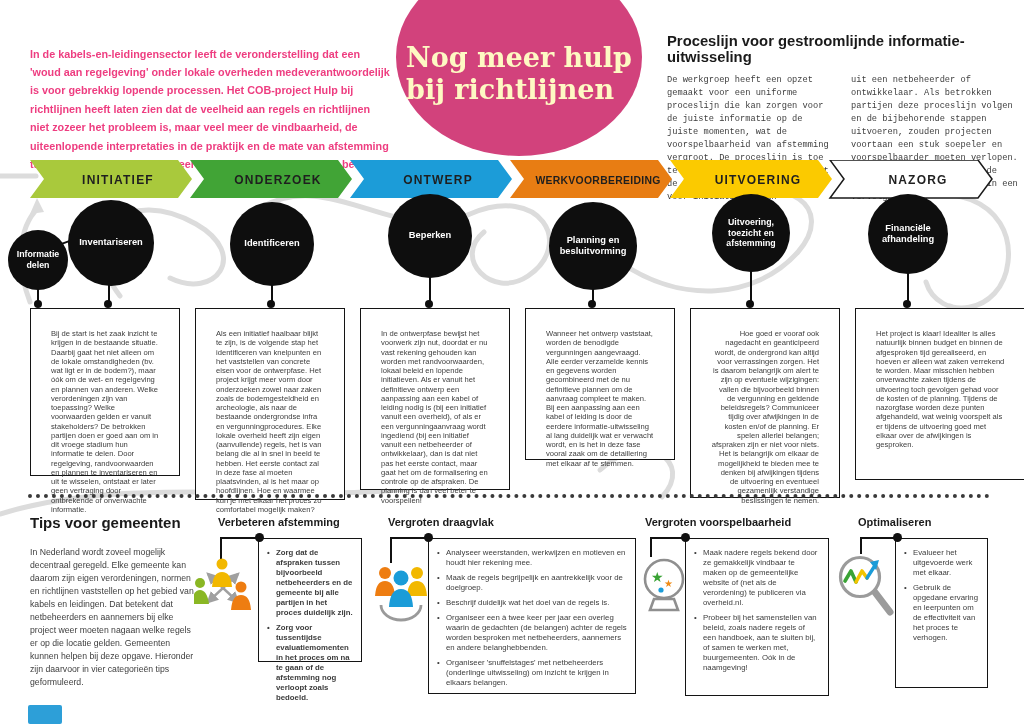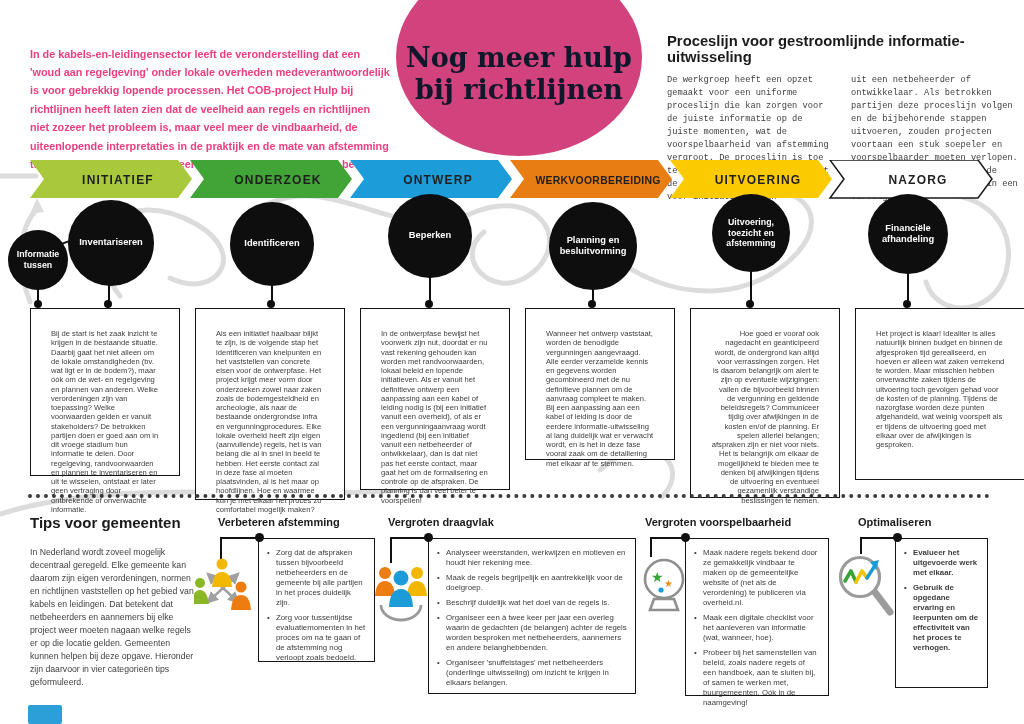--- a/index.html
+++ b/index.html
@@ -2,22 +2,22 @@
 <html><head>
 <meta charset="utf-8">
 <style>
   html,body{margin:0;padding:0;background:#fff;}
   .page{position:relative;width:1024px;height:724px;background:#fff;overflow:hidden;
         font-family:"Liberation Sans",sans-serif;color:#3d3d3d;}
   .abs{position:absolute;}
   
   .intro{width:362px;font-size:10.8px;font-weight:700;line-height:1.7;color:#ee3d80;}
   .title-blob{border-radius:50%;display:flex;align-items:center;justify-content:center;}
-  .title-text{text-align:center;font-family:"DejaVu Serif",serif;font-weight:700;
-              font-size:27px;line-height:1.18;color:#0f172a;}
+  .title-text{text-align:left;font-family:"DejaVu Serif",serif;font-weight:700;
+              font-size:27px;line-height:1.18;color:#fef9c3;}
   .proc-title{font-size:14.8px;font-weight:700;color:#1a1a1a;margin:0;}
   .proc-cols{display:flex;gap:12px;font-family:Liberation Mono, monospace;}
   .proc-col{width:172px;font-size:8.7px;line-height:1.5;color:#3e3e3e;margin:0;}
   
   .chev-label{font-family:"Liberation Sans",sans-serif;font-weight:700;font-size:12px;
               letter-spacing:1.2px;fill:#1f1f1f;text-anchor:middle;}
   .chev-label-sm{font-size:10.4px;letter-spacing:0.3px;}
   .chev-outline{stroke:#1a1a1a;stroke-width:1.5;}
   
   .node{position:absolute;background:#0e0e0e;border-radius:50%;display:flex;
@@ -98,21 +98,21 @@
     <polygon class="chev-outline" points="800,0 948,0 962,19 948,38 800,38 814,19" style="fill: rgb(255, 255, 255);"></polygon>
     <text class="chev-label" x="88" y="24">INITIATIEF</text>
     <text class="chev-label" x="248" y="24">ONDERZOEK</text>
     <text class="chev-label" x="408" y="24">ONTWERP</text>
     <text class="chev-label chev-label-sm" x="568" y="24">WERKVOORBEREIDING</text>
     <text class="chev-label" x="728" y="24">UITVOERING</text>
     <text class="chev-label" x="888" y="24">NAZORG</text>
   </svg>
 
   <div class="node" style="left:8px;top:230px;width:60px;height:60px;font-size:8.8px;">
-    <span>Informatie tussen</span>
+    <span>Informatie delen</span>
   </div>
   <div class="node" style="left:68px;top:200px;width:86px;height:86px;">
     <span>Inventariseren</span>
   </div>
   <div class="node" style="left:388px;top:194px;width:84px;height:84px;">
     <span>Beperken</span>
   </div>
   <div class="node" style="left:230px;top:202px;width:84px;height:84px;">
     <span>Identificeren</span>
   </div>
@@ -184,21 +184,21 @@
       </g>
     <g fill="#8ab724">
         <circle cx="6" cy="27" r="5"></circle>
         <path d="M-3,48 Q-1,34 6,34 Q13,34 15,48 Z"></path>
       </g>
     <g fill="#ee7d11">
         <circle cx="47" cy="31" r="5.5"></circle>
         <path d="M37,54 Q38,39 47,39 Q56,39 57,54 Z"></path>
       </g>
   </svg>
-  <div class="tbox" style="left:258px;top:538px;width:117px;height:124px;">
+  <div class="tbox" style="left:258px;top:538px;width:104px;height:124px;font-weight:bold;">
     <ul>
       <li>Zorg dat de afspraken tussen bijvoorbeeld netbeheerders en de gemeente bij alle partijen in het proces duidelijk zijn.</li>
       <li>Zorg voor tussentijdse evaluatiemomenten in het proces om na te gaan of de afstemming nog verloopt zoals bedoeld.</li>
     </ul>
   </div>
 
   <h3 class="cat-title abs z2" style="left:388px;top:516px;">Vergroten draagvlak</h3>
   <div class="tc-h" style="left:391px;top:537px;width:38px;"></div>
   <div class="tc-v" style="left:390px;top:537px;height:26px;"></div>
   <div class="tc-dot" style="left:424px;top:533px;"></div>
@@ -234,38 +234,37 @@
   <svg class="icon-svg" style="left:638px;top:553px;" width="52" height="62" viewBox="0 0 52 62">
     <path d="M16,46 L36,46 L40,57 L12,57 Z" fill="#ffffff" stroke="#8f8f8f" stroke-width="2.6"></path>
     <circle cx="26" cy="26" r="19" fill="#ffffff" stroke="#8f8f8f" stroke-width="2.6"></circle>
     <text x="13" y="29" font-size="14" fill="#3aa335" font-family="DejaVu Sans, sans-serif">★</text>
     <text x="26" y="34" font-size="10" fill="#ef8b16" font-family="DejaVu Sans, sans-serif">★</text>
     <circle cx="23" cy="37" r="2.6" fill="#1b9cd8"></circle>
   </svg>
   <div class="tbox" style="left:685px;top:538px;width:144px;height:158px;">
     <ul>
       <li>Maak nadere regels bekend door ze gemakkelijk vindbaar te maken op de gemeentelijke website of (net als de verordening) te publiceren via overheid.nl.</li>
-      <li>Maak een digitale checklist voor het aanleveren van informatie (wat, wanneer, hoe).</li>
       <li>Probeer bij het samenstellen van beleid, zoals nadere regels of een handboek, aan te sluiten bij, of samen te werken met, buurgemeenten. Oók in de naamgeving!</li>
     </ul>
   </div>
 
   <h3 class="cat-title abs z2" style="left:858px;top:516px;">Optimaliseren</h3>
   <div class="tc-h" style="left:861px;top:537px;width:38px;"></div>
   <div class="tc-v" style="left:860px;top:537px;height:17px;"></div>
   <div class="tc-dot" style="left:893px;top:533px;"></div>
   <svg class="icon-svg" style="left:834px;top:550px;" width="64" height="72" viewBox="0 0 64 72">
     <line x1="40" y1="41" x2="56" y2="62" stroke="#9b9b9b" stroke-width="7" stroke-linecap="round"></line>
     <circle cx="26" cy="27" r="19.5" fill="#ffffff" stroke="#9b9b9b" stroke-width="3.2"></circle>
     <polyline points="11,31 17,21 22,32" fill="none" stroke="#3aa335" stroke-width="3.6" stroke-linejoin="round" stroke-linecap="round"></polyline>
     <polyline points="22,32 28,21 33,28" fill="none" stroke="#f2c500" stroke-width="3.6" stroke-linejoin="round" stroke-linecap="round"></polyline>
     <line x1="33" y1="28" x2="40" y2="17" stroke="#1b9cd8" stroke-width="3.4" stroke-linecap="round"></line>
     <polygon points="36,12 45,10 42,20" fill="#1b9cd8"></polygon>
   </svg>
-  <div class="tbox" style="left:895px;top:538px;width:93px;height:150px;font-weight:bold;">
+  <div class="tbox" style="left:895px;top:538px;width:93px;height:150px;">
     <ul>
       <li>Evalueer het uitgevoerde werk met elkaar.</li>
       <li>Gebruik de opgedane ervaring en leerpunten om de effectiviteit van het proces te verhogen.</li>
     </ul>
   </div>
 
   <div class="corner-mark" style="left: 28px; top: 705px; width: 34px; height: 19px; background: rgb(45, 159, 216);"></div>
 
 </div>
 

